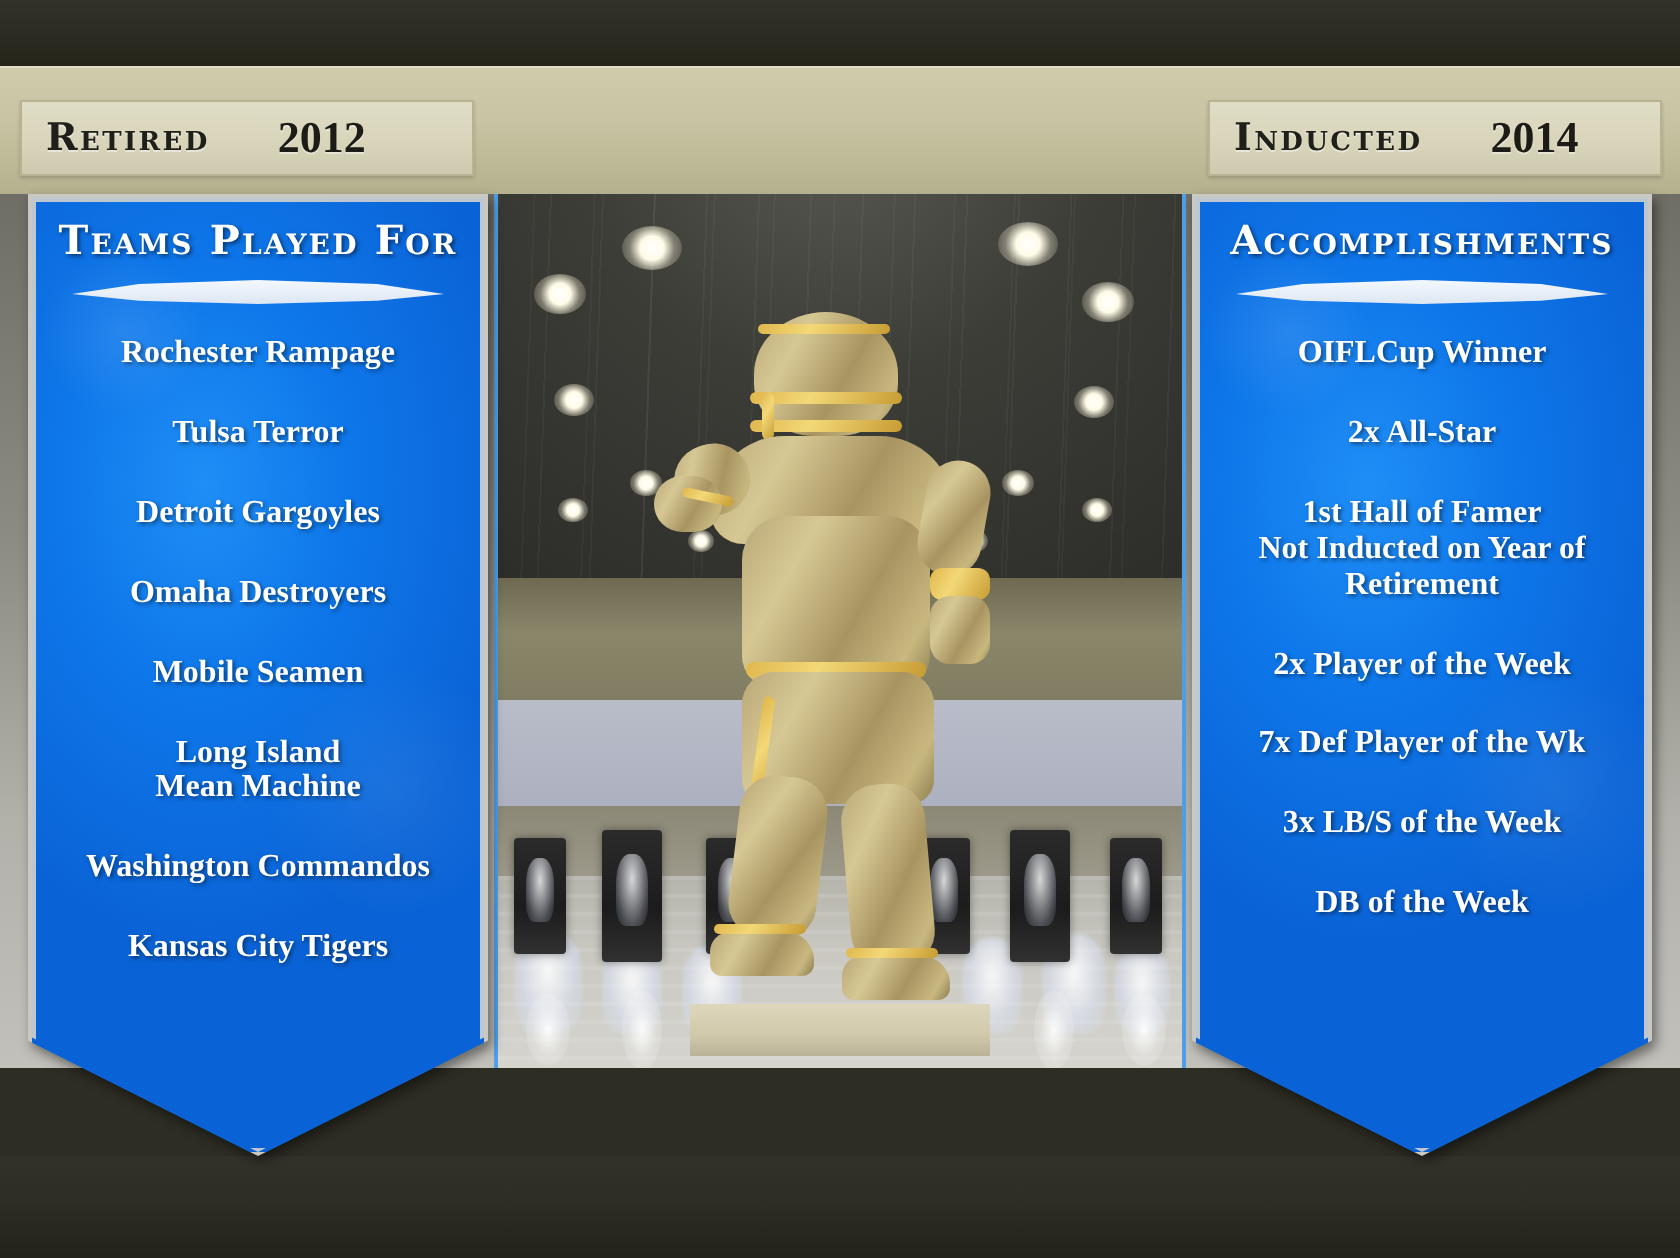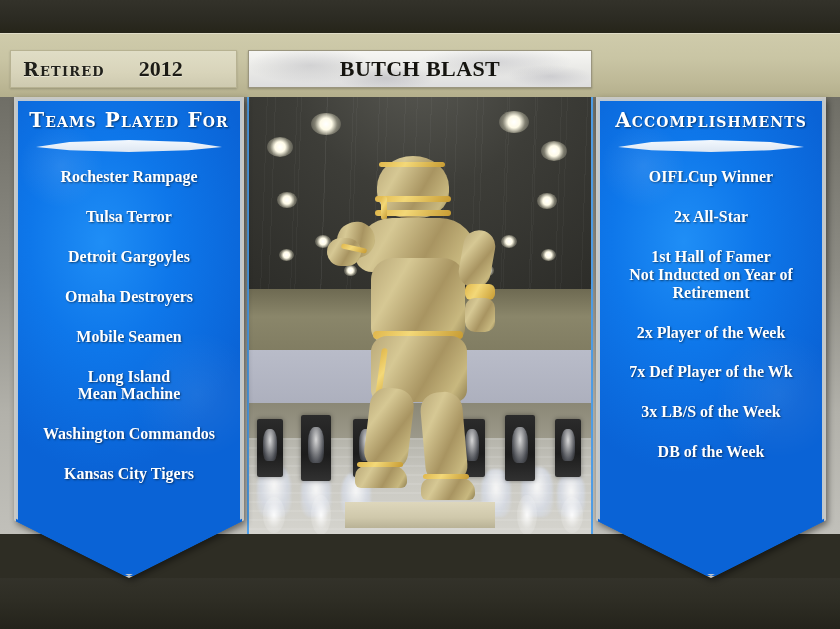--- a/index.html
+++ b/index.html
@@ -333,24 +333,25 @@
   <div class="band-top"></div>
   <div class="band-bottom"></div>
 
   <div class="header-strip"></div>
 
   <div class="hbox" id="box-retired">
     <span class="gothic-label">Retired</span>
     <span class="year">2012</span>
   </div>
 
-  <div id="name-plate">
-    <span id="name-plate-text">BUTCH BLAST</span>
-  </div>
-
+
+  <div class="hbox" id="box-inducted">
+    <span class="gothic-label">Inducted</span>
+    <span class="year">2014</span>
+  </div>
 
   <div class="banner" id="banner-left">
     <div class="banner-shape">
       <div class="banner-edge"></div>
       <div class="banner-title">Teams Played For</div>
       <div class="divider"></div>
       <div class="entries" id="left-entries">
           <div class="entry">Rochester Rampage</div>
           <div class="entry">Tulsa Terror</div>
           <div class="entry">Detroit Gargoyles</div>

